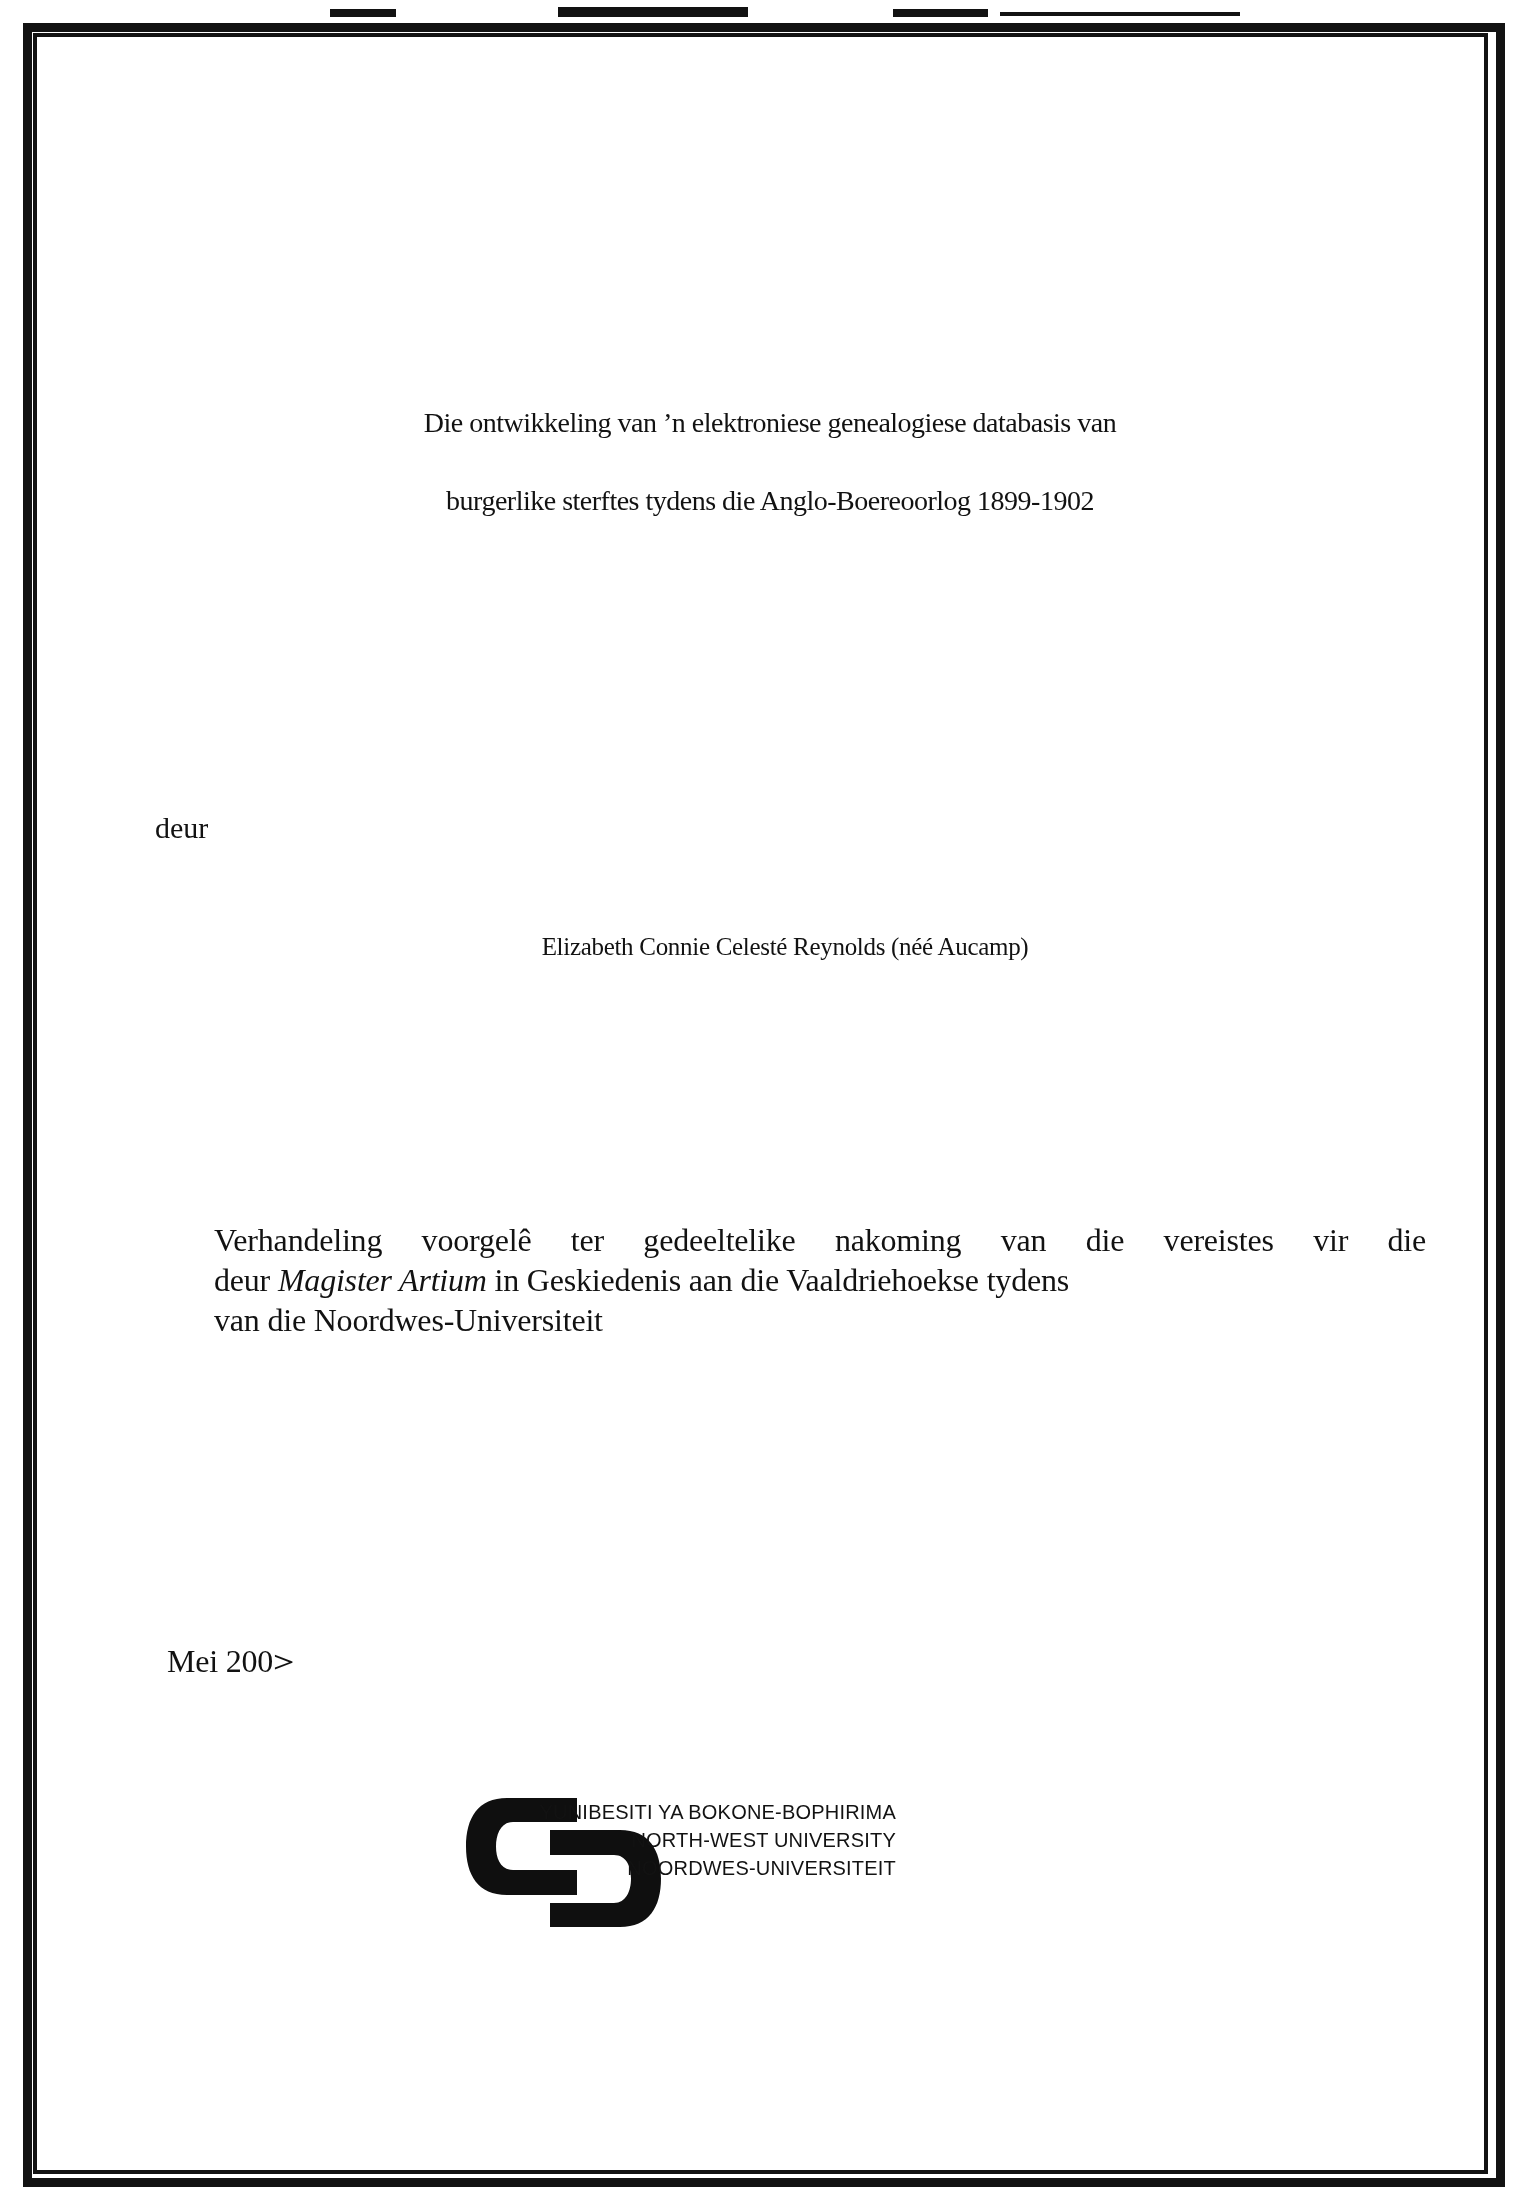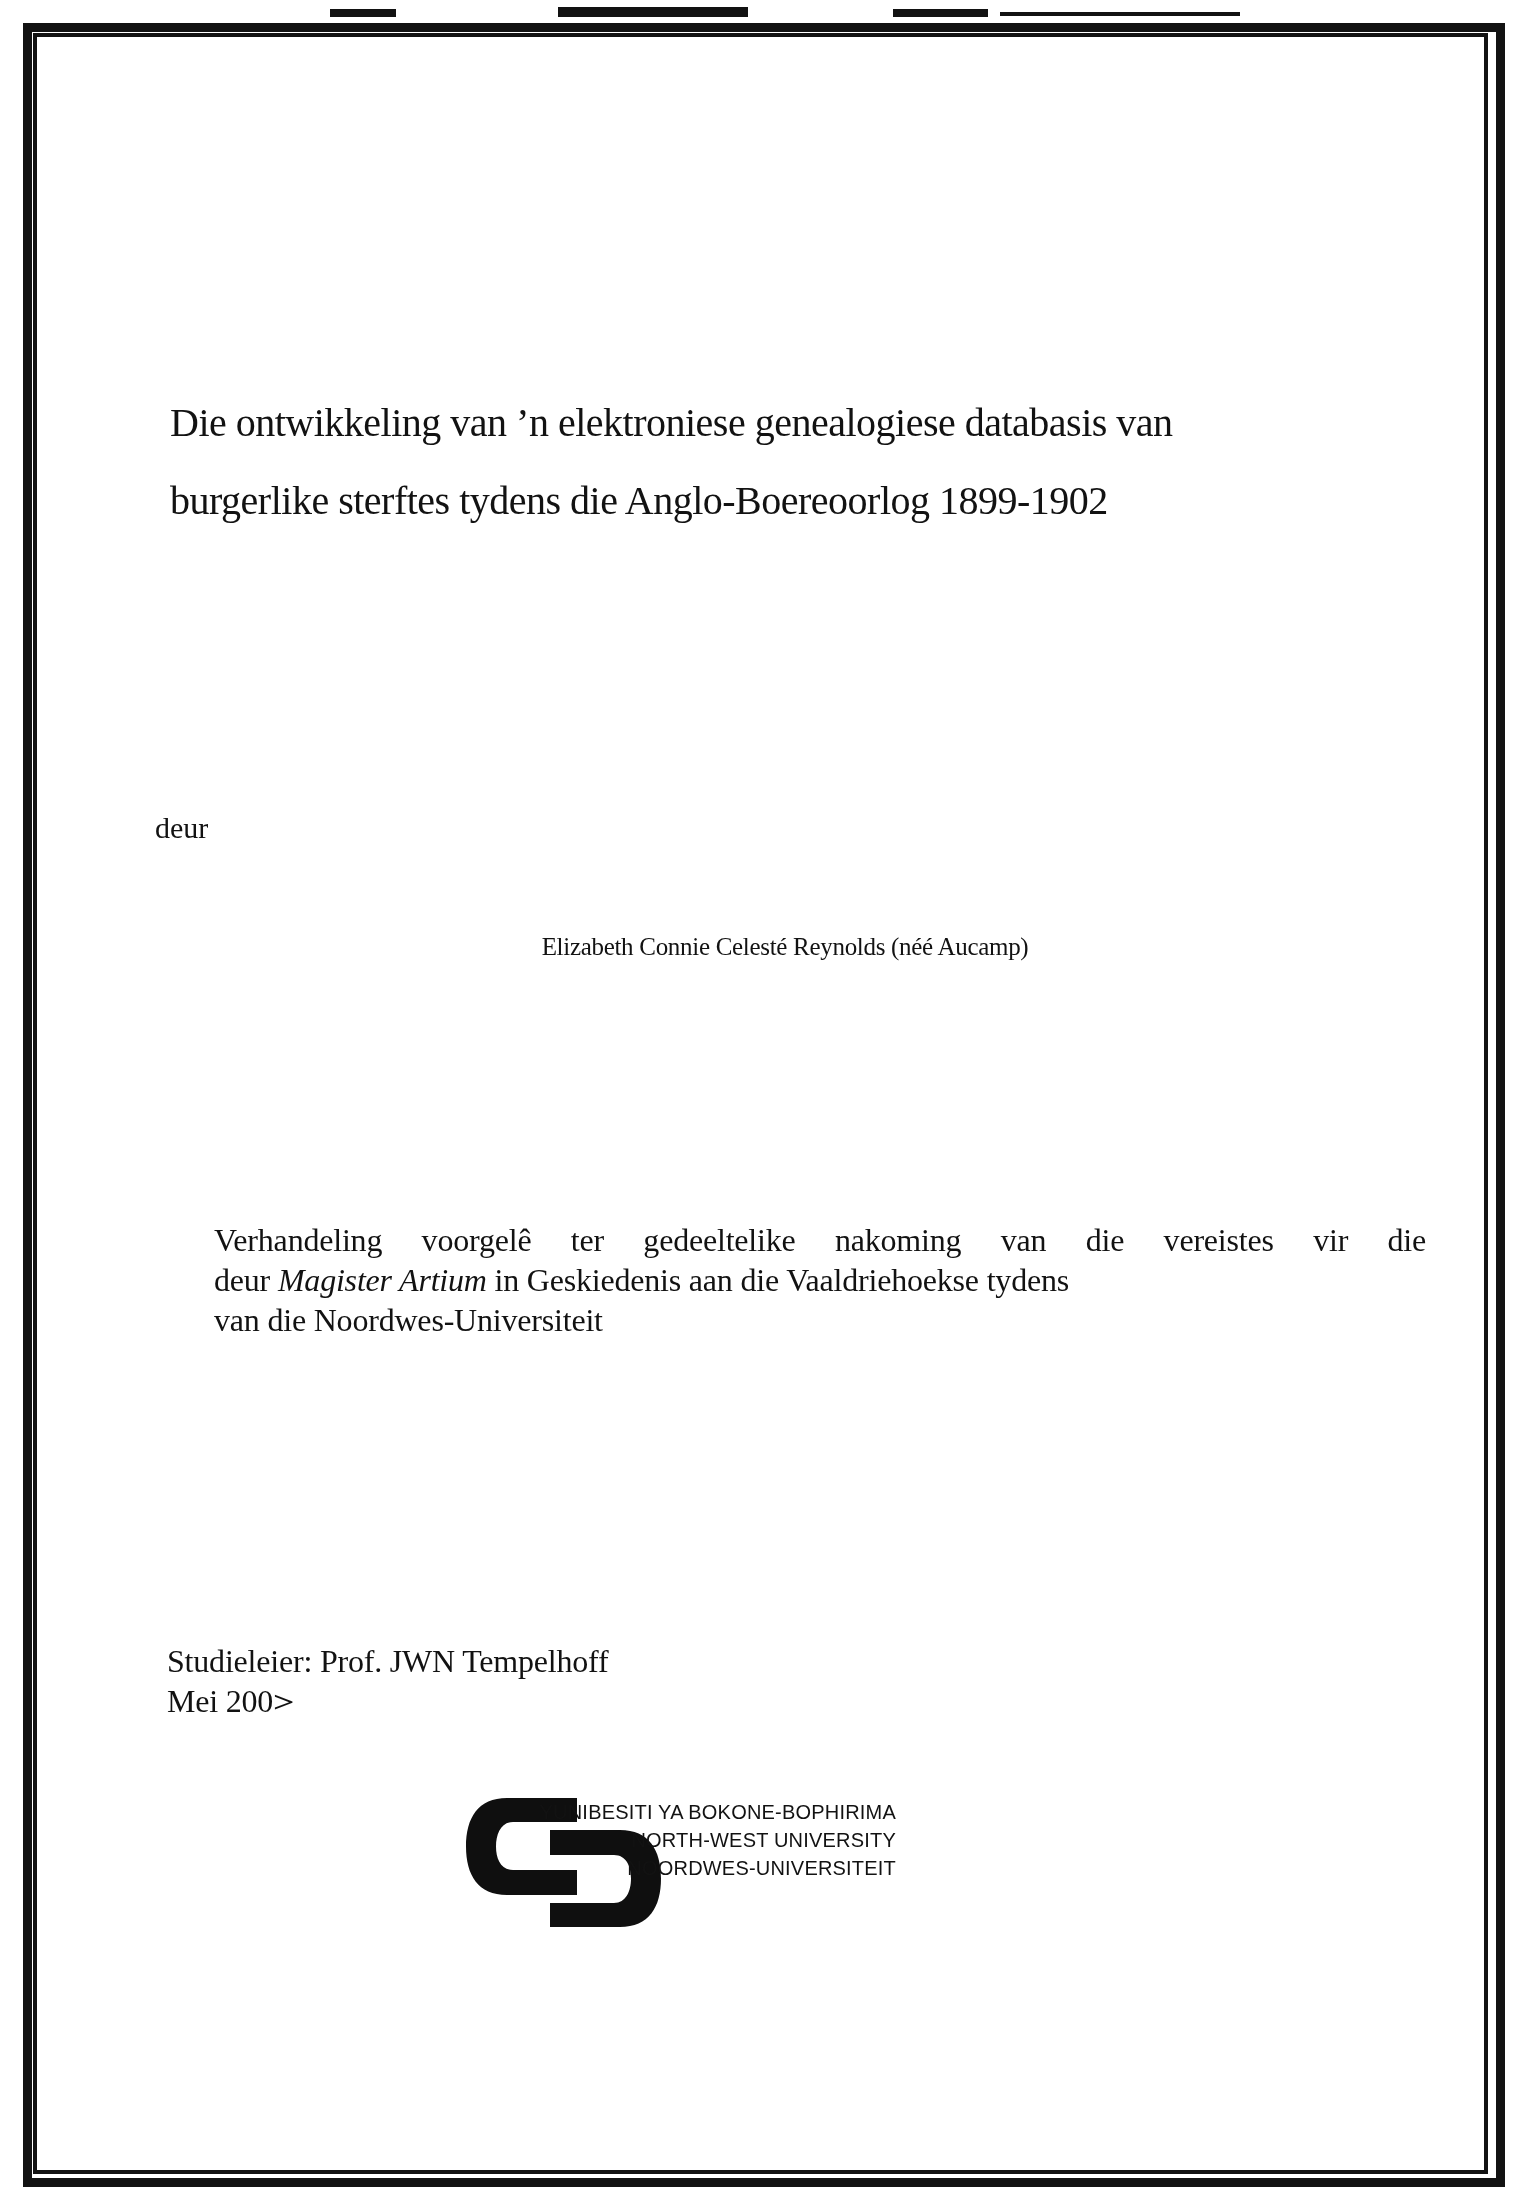--- a/index.html
+++ b/index.html
@@ -16,22 +16,22 @@
     width:1464px;height:2146px;
     border:9px solid var(--ink,#111);
   }
   .frame-inner{
     position:absolute;left:33px;top:33px;
     width:1447px;height:2133px;
     border:4px solid var(--ink,#111);
   }
   .noise{position:absolute;background:var(--ink,#111);}
   .title-block{
-    position:absolute;left:170px;top:384px;width:1230px;
-    text-align:left;font-size:40px;line-height:78px;letter-spacing:-0.5px;
+    position:absolute;left:155px;top:384px;width:1230px;
+    text-align:center;font-size:28px;line-height:78px;letter-spacing:-0.5px;
   }
   .byline{
     position:absolute;left:155px;top:813px;width:1260px;
     font-size:30px;line-height:30px;
   }
   .author{
     position:absolute;left:155px;top:929px;width:1260px;
     text-align:center;font-size:25px;line-height:36px;letter-spacing:-0.3px;
   }
   .statement{
@@ -82,21 +82,20 @@
 
   <div class="author">Elizabeth Connie Celesté Reynolds (néé Aucamp)</div>
 
   <div class="statement">
     <div class="st-justify">Verhandeling voorgelê ter gedeeltelike nakoming van die vereistes vir die</div>
     <div><span>deur </span><span class="it">Magister Artium</span><span> in Geskiedenis aan die Vaaldriehoekse tydens</span></div>
     <div>van die Noordwes-Universiteit</div>
   </div>
 
   <div class="supervisor">
-    <div>Studieleier: Prof. JWN Tempelhoff</div>
     <div><span>Mei 200</span><span class="date-mark">&gt;</span></div>
   </div>
 
   <div class="logo-row">
     <svg class="logo-mark" width="197" height="131" viewBox="0 0 197 131" aria-hidden="true">
       <path fill="#0f0f0f" d="M112,1 L42,1 C13,1 1,21 1,49.5 C1,78 13,98 42,98 L112,98 L112,73 L48,73 C36,73 31,62 31,49.5 C31,37 36,25 48,25 L112,25 Z"></path>
       <path fill="#0f0f0f" transform="rotate(180 98.5 65.5)" d="M112,1 L42,1 C13,1 1,21 1,49.5 C1,78 13,98 42,98 L112,98 L112,73 L48,73 C36,73 31,62 31,49.5 C31,37 36,25 48,25 L112,25 Z"></path>
     </svg>
     <div class="logo-text">
       <div>YUNIBESITI YA BOKONE-BOPHIRIMA</div>

